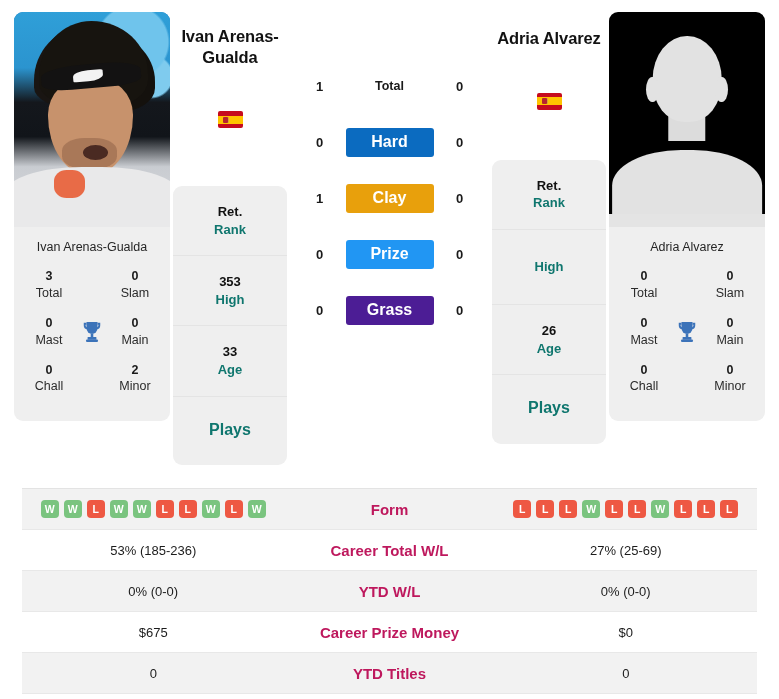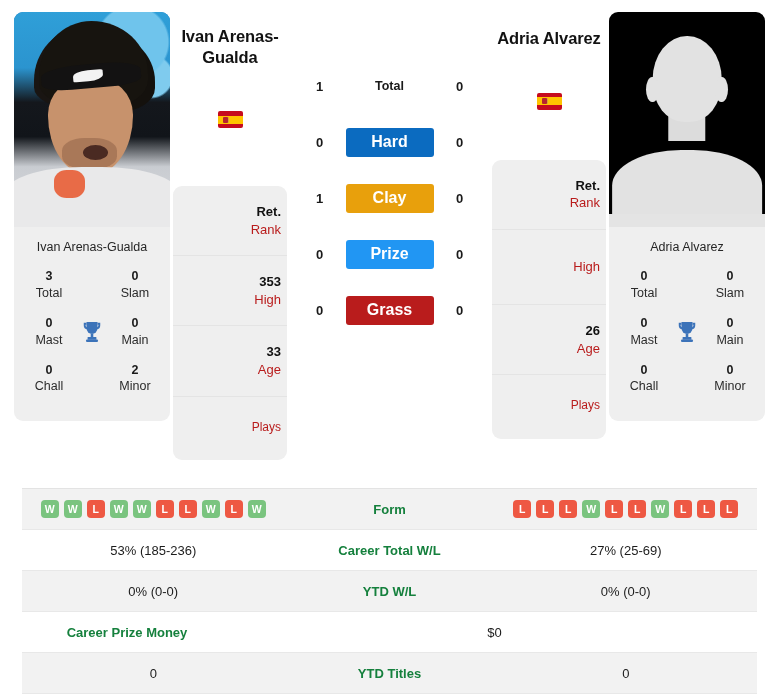--- a/index.html
+++ b/index.html
@@ -205,28 +205,28 @@
   .rank-card {
     width: 114px;
     margin-top: 26px;
     background: #efefef;
     border-radius: 9px;
     overflow: hidden;
   }
   .rank-card.right-rank { margin-top: 18px; }
   .rank-sec {
     padding: 17px 6px 17px;
-    text-align: right;
+    text-align: center;
     border-bottom: 1px solid #e4e4e4;
   }
   .rank-sec:last-child { border-bottom: none; }
   .rank-val { font-size: 13px; font-weight: bold; color: #111; line-height: 1.35; min-height: 1px; }
-  .rank-lab { font-size: 13px; color: #b91c1c; line-height: 1.35; }
+  .rank-lab { font-size: 13px; color: #0f766e; line-height: 1.35; font-weight: bold; }
   .rank-sec.plays { padding: 22px 6px 25px; }
-  .rank-sec.plays .rank-lab { font-size: 12px; }
+  .rank-sec.plays .rank-lab { font-size: 16px; }
   .rank-sec.empty-val { padding: 28px 6px 29px; }
 
   
   .surface-col {
     flex: 1 1 auto;
     padding-top: 58px;
     display: flex;
     flex-direction: column;
     align-items: stretch;
   }
@@ -278,22 +278,22 @@
   .bcell {
     flex: 1 1 0;
     text-align: center;
     font-size: 13px;
     color: #1c1c1c;
     padding: 6px 4px;
   }
   .bcell.mid {
     flex: 0 0 210px;
     font-weight: bold;
-    font-size: 13px;
-    color: #15803d;
+    font-size: 15px;
+    color: #be185d;
   }
   .form-list {
     display: flex;
     gap: 5px;
     justify-content: center;
     flex-wrap: nowrap;
   }
   .fb {
     width: 18px; height: 18px;
     border-radius: 4px;
@@ -421,21 +421,21 @@
       <div class="surf-row">
         <div class="surf-num">0</div>
         <div class="surf-mid">
           <div class="surf-chip" style="background:#2196f3">Prize</div>
         </div>
         <div class="surf-num">0</div>
       </div>
       <div class="surf-row">
         <div class="surf-num">0</div>
         <div class="surf-mid">
-          <div class="surf-chip" style="background:#b91c1c">Grass</div>
+          <div class="surf-chip" style="background:#4c1d95">Grass</div>
         </div>
         <div class="surf-num">0</div>
       </div>
     </div>
 
     <div class="name-col right-col">
       <div class="pname">Adria Alvarez</div>
       <div class="flag">
         <div class="stripe"></div>
         <div class="crest"></div>
@@ -557,20 +557,21 @@
       <div class="bcell">27% (25-69)</div>
     </div>
 
     <div class="brow">
       <div class="bcell">0% (0-0)</div>
       <div class="bcell mid">YTD W/L</div>
       <div class="bcell">0% (0-0)</div>
     </div>
 
     <div class="brow">
+      <div class="bcell">$675</div>
       <div class="bcell mid">Career Prize Money</div>
       <div class="bcell">$0</div>
     </div>
 
     <div class="brow">
       <div class="bcell">0</div>
       <div class="bcell mid">YTD Titles</div>
       <div class="bcell">0</div>
     </div>
 

